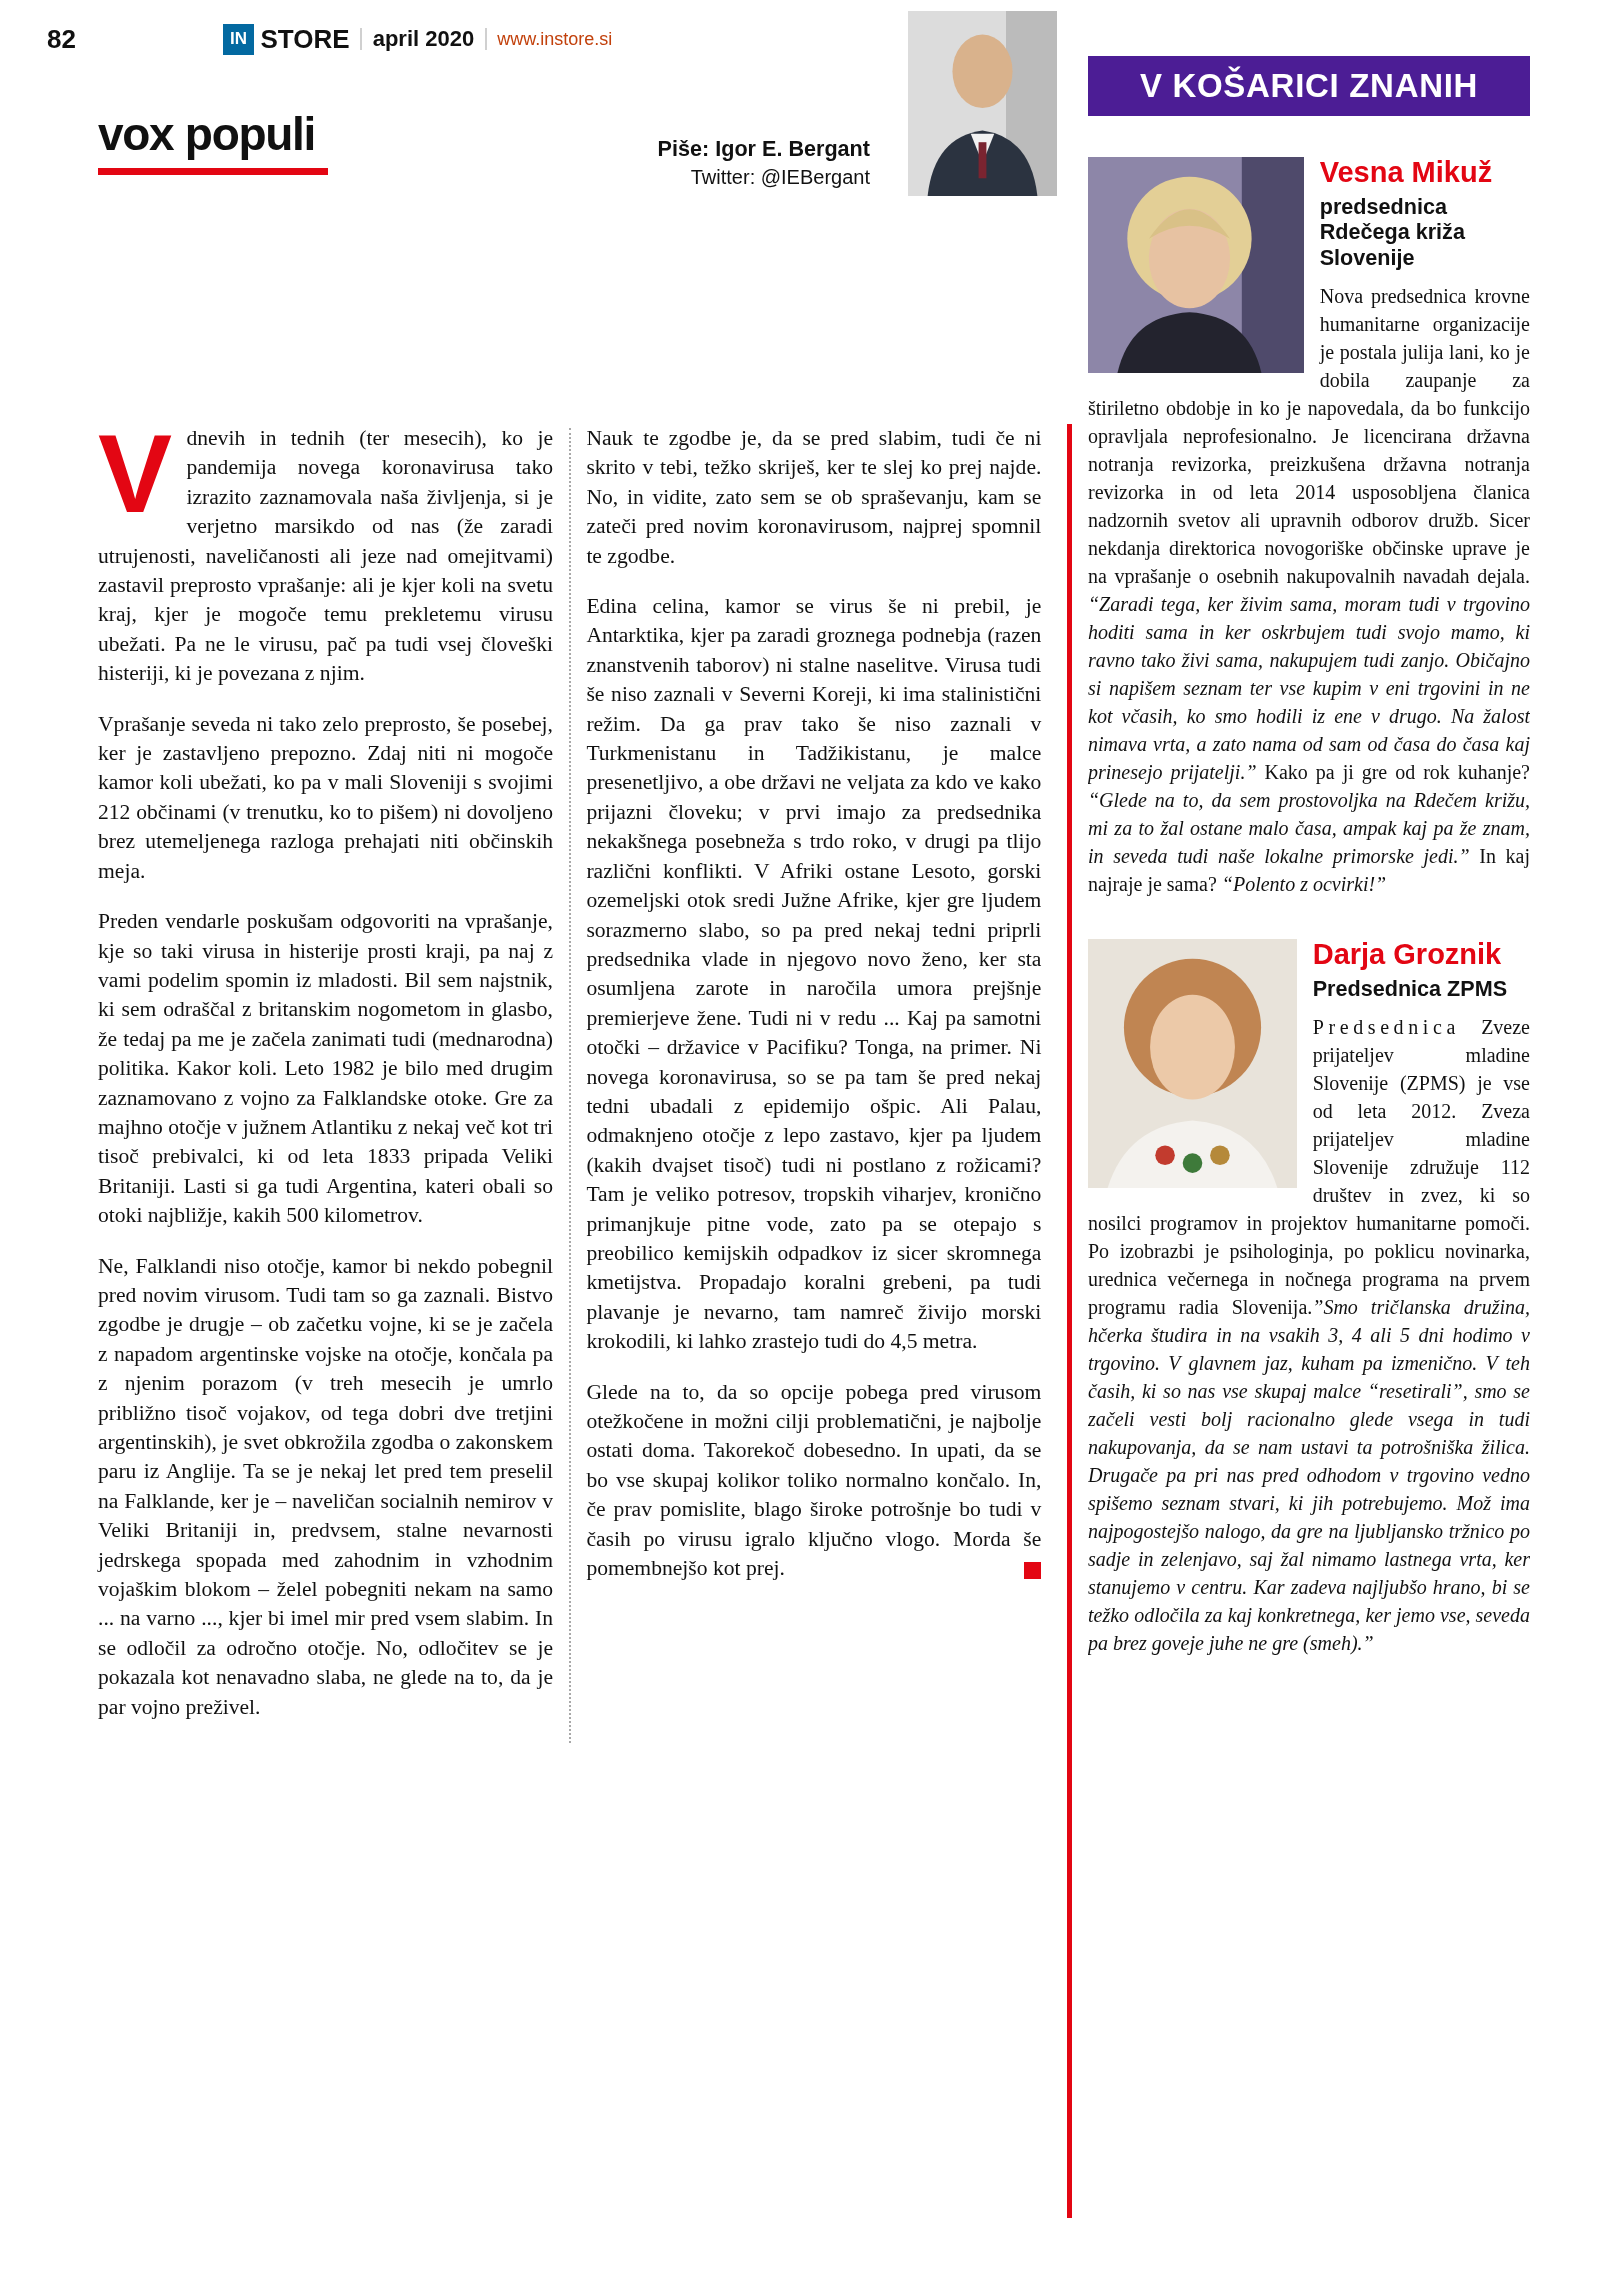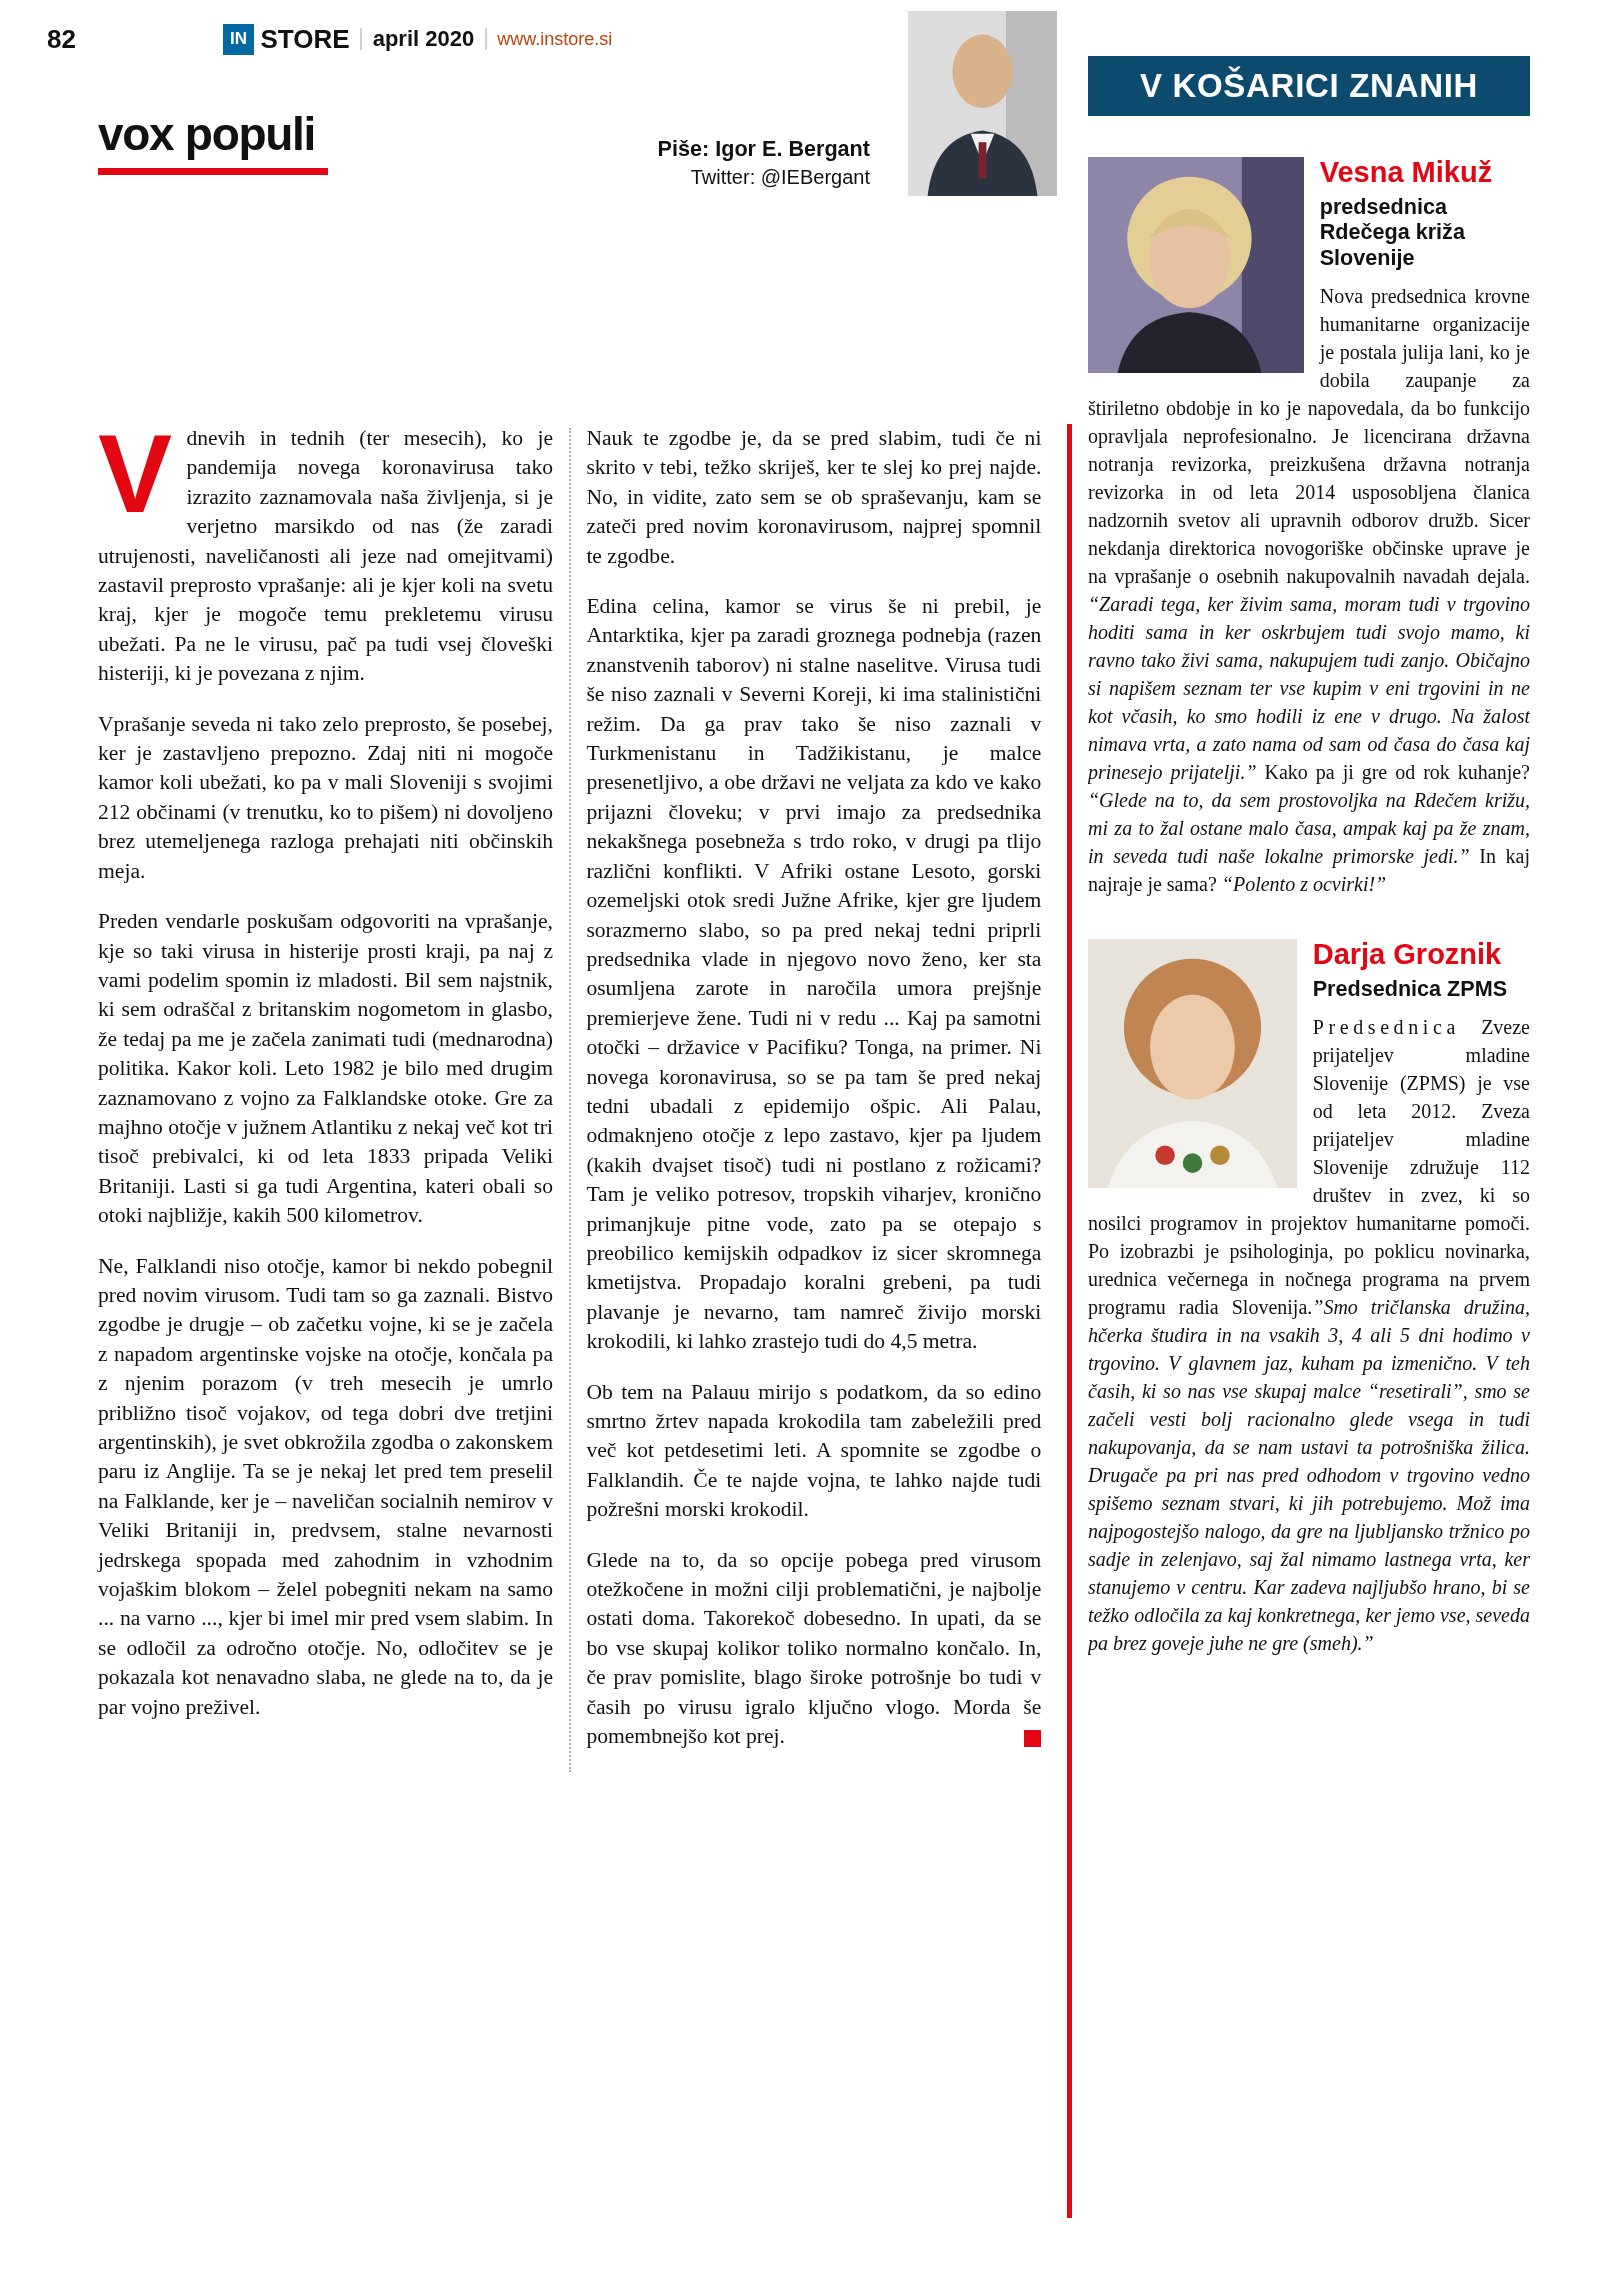--- a/index.html
+++ b/index.html
@@ -53,21 +53,21 @@
     float: left; font-family: "Liberation Sans", sans-serif; font-weight: bold;
     color: #e30613; font-size: 111px; line-height: 86px; padding: 6.5px 14.4px 0 0;
   }
   .end-sq { float: right; width: 17px; height: 17px; background: #e30613; margin-top: 7.9px; }
 
   .red-rule { position: absolute; left: 1067px; top: 424px; width: 4.6px; height: 1794px; background: #e30613; }
 
   
   .sidebar { position: absolute; left: 1088px; top: 56px; width: 442px; }
   .sidebar-band {
-    height: 60px; background: #0c4a6e; color: #ffffff;
+    height: 60px; background: #4c1d95; color: #ffffff;
     display: flex; align-items: center; justify-content: center;
     font-family: "Liberation Sans", sans-serif; font-weight: bold; font-size: 33px; letter-spacing: 0.7px;
   }
   .profile { margin-top: 37px; overflow: hidden; }
   .photo { float: left; margin: 3.9px 15.7px 7.9px 0; }
   .photo.vesna { width: 216px; height: 216px; }
   .photo.darja { width: 209px; height: 249px; }
   .p-name { margin: 2.6px 0 5.2px 0; font-family: "Liberation Sans", sans-serif; font-weight: bold; font-size: 29px; color: #e30613; }
   .p-role { font-family: "Liberation Sans", sans-serif; font-weight: bold; font-size: 21.6px; line-height: 1.18; margin-bottom: 11.8px; }
   .p-text { font-size: 20px; line-height: 28px; text-align: justify; margin: 0; }
@@ -119,21 +119,20 @@
     <div class="col">
       <p class="body-p"><span class="dropcap">V</span><span>dnevih in tednih (ter mesecih), ko je pandemija novega koronavirusa tako izrazito zaznamovala naša življenja, si je verjetno marsikdo od nas (že zaradi utrujenosti, naveličanosti ali jeze nad omejitvami) zastavil preprosto vprašanje: ali je kjer koli na svetu kraj, kjer je mogoče temu prekletemu virusu ubežati. Pa ne le virusu, pač pa tudi vsej človeški histeriji, ki je povezana z njim.</span></p>
       <p class="body-p">Vprašanje seveda ni tako zelo preprosto, še posebej, ker je zastavljeno prepozno. Zdaj niti ni mogoče kamor koli ubežati, ko pa v mali Sloveniji s svojimi 212 občinami (v trenutku, ko to pišem) ni dovoljeno brez utemeljenega razloga prehajati niti občinskih meja.</p>
       <p class="body-p">Preden vendarle poskušam odgovoriti na vprašanje, kje so taki virusa in histerije prosti kraji, pa naj z vami podelim spomin iz mladosti. Bil sem najstnik, ki sem odraščal z britanskim nogometom in glasbo, že tedaj pa me je začela zanimati tudi (mednarodna) politika. Kakor koli. Leto 1982 je bilo med drugim zaznamovano z vojno za Falklandske otoke. Gre za majhno otočje v južnem Atlantiku z nekaj več kot tri tisoč prebivalci, ki od leta 1833 pripada Veliki Britaniji. Lasti si ga tudi Argentina, kateri obali so otoki najbližje, kakih 500 kilometrov.</p>
       <p class="body-p">Ne, Falklandi niso otočje, kamor bi nekdo pobegnil pred novim virusom. Tudi tam so ga zaznali. Bistvo zgodbe je drugje – ob začetku vojne, ki se je začela z napadom argentinske vojske na otočje, končala pa z njenim porazom (v treh mesecih je umrlo približno tisoč vojakov, od tega dobri dve tretjini argentinskih), je svet obkrožila zgodba o zakonskem paru iz Anglije. Ta se je nekaj let pred tem preselil na Falklande, ker je – naveličan socialnih nemirov v Veliki Britaniji in, predvsem, stalne nevarnosti jedrskega spopada med zahodnim in vzhodnim vojaškim blokom – želel pobegniti nekam na samo ... na varno ..., kjer bi imel mir pred vsem slabim. In se odločil za odročno otočje. No, odločitev se je pokazala kot nenavadno slaba, ne glede na to, da je par vojno preživel.</p>
     </div>
     <div class="col-divider"></div>
     <div class="col">
       <p class="body-p">Nauk te zgodbe je, da se pred slabim, tudi če ni skrito v tebi, težko skriješ, ker te slej ko prej najde. No, in vidite, zato sem se ob spraševanju, kam se zateči pred novim koronavirusom, najprej spomnil te zgodbe.</p>
       <p class="body-p">Edina celina, kamor se virus še ni prebil, je Antarktika, kjer pa zaradi groznega podnebja (razen znanstvenih taborov) ni stalne naselitve. Virusa tudi še niso zaznali v Severni Koreji, ki ima stalinistični režim. Da ga prav tako še niso zaznali v Turkmenistanu in Tadžikistanu, je malce presenetljivo, a obe državi ne veljata za kdo ve kako prijazni človeku; v prvi imajo za predsednika nekakšnega posebneža s trdo roko, v drugi pa tlijo različni konflikti. V Afriki ostane Lesoto, gorski ozemeljski otok sredi Južne Afrike, kjer gre ljudem sorazmerno slabo, so pa pred nekaj tedni priprli predsednika vlade in njegovo novo ženo, ker sta osumljena zarote in naročila umora prejšnje premierjeve žene. Tudi ni v redu ... Kaj pa samotni otočki – državice v Pacifiku? Tonga, na primer. Ni novega koronavirusa, so se pa tam še pred nekaj tedni ubadali z epidemijo ošpic. Ali Palau, odmaknjeno otočje z lepo zastavo, kjer pa ljudem (kakih dvajset tisoč) tudi ni postlano z rožicami? Tam je veliko potresov, tropskih viharjev, kronično primanjkuje pitne vode, zato pa se otepajo s preobilico kemijskih odpadkov iz sicer skromnega kmetijstva. Propadajo koralni grebeni, pa tudi plavanje je nevarno, tam namreč živijo morski krokodili, ki lahko zrastejo tudi do 4,5 metra.</p>
-      <p class="body-p">Ob tem na Palauu mirijo s podatkom, da so edino smrtno žrtev napada krokodila tam zabeležili pred več kot petdesetimi leti. A spomnite se zgodbe o Falklandih. Če te najde vojna, te lahko najde tudi požrešni morski krokodil.</p>
       <p class="body-p"><span>Glede na to, da so opcije pobega pred virusom otežkočene in možni cilji problematični, je najbolje ostati doma. Takorekoč dobesedno. In upati, da se bo vse skupaj kolikor toliko normalno končalo. In, če prav pomislite, blago široke potrošnje bo tudi v časih po virusu igralo ključno vlogo. Morda še pomembnejšo kot prej.</span><span class="end-sq"></span></p>
     </div>
   </div>
 
   <aside class="sidebar">
     <div class="sidebar-band">V KOŠARICI ZNANIH</div>
 
     <section class="profile">
       <div class="photo vesna">
         <svg viewBox="0 0 330 330" preserveAspectRatio="none">

